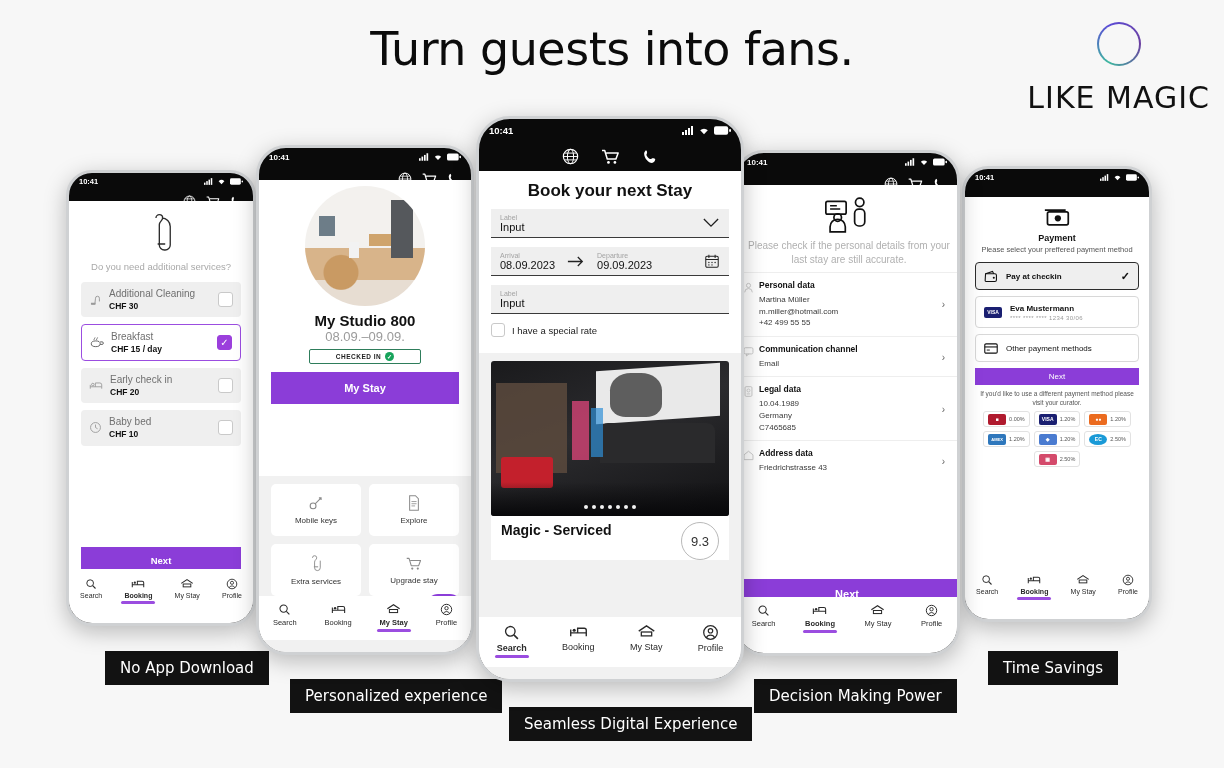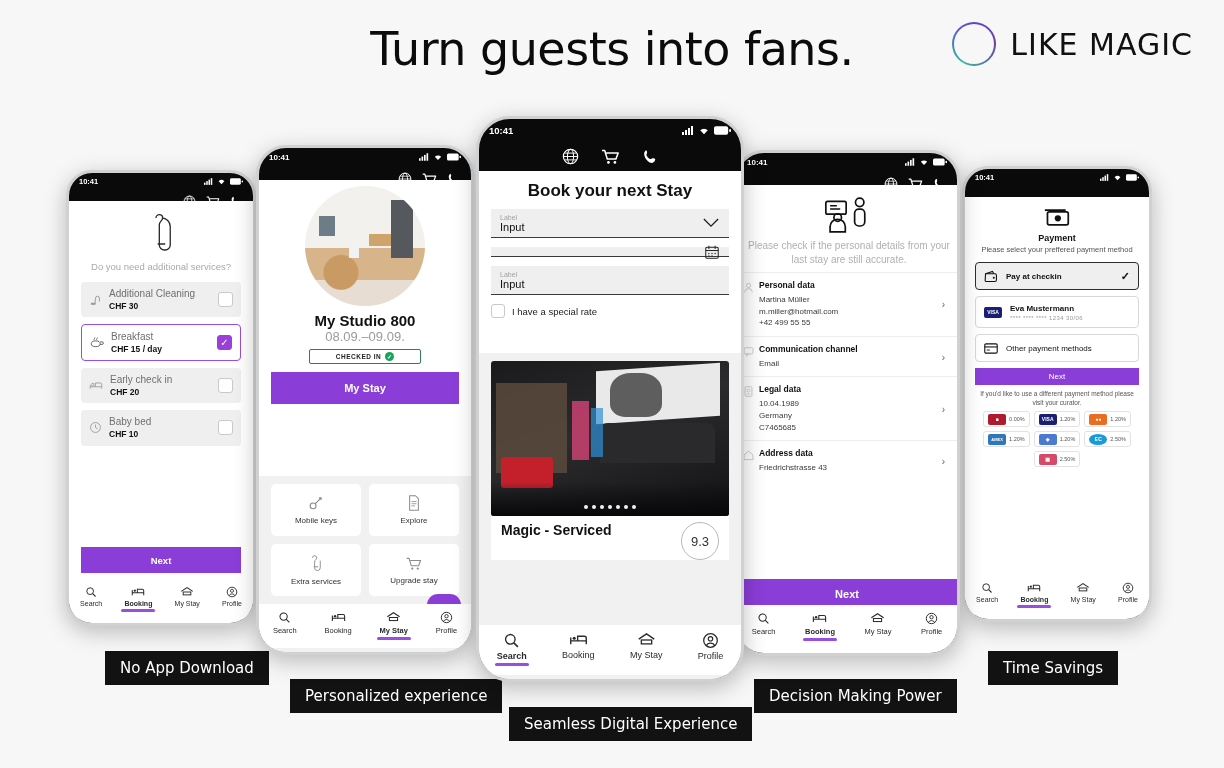--- a/index.html
+++ b/index.html
@@ -14,22 +14,22 @@
 
   
   .headline{
     position:absolute; left:0; top:22px; width:1224px;
     text-align:center;
     font-size:46px; font-weight:400; letter-spacing:-0.5px;
     color:#0b0b0b;
     font-family:"DejaVu Sans", sans-serif;
   }
   .brand{
-    position:absolute; right:31px; top:22px;
-    display:flex; align-items:center; gap:14px;
+    position:absolute; right:14px; top:22px;
+    display:flex; align-items:center; gap:14px;flex-direction:column;
   }
   .brand-circle{ width:44px; height:44px; border-radius:50%;
      background: conic-gradient(from 210deg,#3fb8a0,#5a4bd6,#6b3fa0,#3fb8a0);
      position:relative; }
   .brand-circle::after{ content:""; position:absolute; inset:2px; border-radius:50%; background:#F7F7F7; }
   .brand-text{ font-size:30px; letter-spacing:1px; font-weight:400; color:#111;
      font-family:"DejaVu Sans", sans-serif; }
 
   
   .phone{
@@ -45,21 +45,21 @@
     color:#fff; display:flex; align-items:center;
     padding:0 10px; font-weight:700;
   }
   .sb-time{ flex:0 0 auto; }
   .sb-right{ margin-left:auto; display:flex; gap:4px; align-items:center; }
   .appbar{ position:absolute; left:0; right:0; color:#fff;
     display:flex; align-items:center; padding:0 10px; gap:10px; }
   .appbar .spacer{ flex:1; }
 
   .tabbar{
-    position:absolute; left:0; right:0; bottom:4px;
+    position:absolute; left:0; right:0; bottom:12px;
     background:#fff; display:flex; align-items:center;
     justify-content:space-around; border-top:0px solid #eee;
   }
   .tab{ display:flex; flex-direction:column; align-items:center; gap:2px;
         color:#2a2a2a; position:relative; }
   .tab .tlabel{ white-space:nowrap; }
   .tab.active .tlabel{ font-weight:700; }
   .tab.active::after{ content:""; position:absolute; bottom:-5px; left:50%;
      transform:translateX(-50%); width:34px; height:3px; background:#9b4de0; border-radius:2px; }
 
@@ -469,20 +469,33 @@
 
     <div class="field">
       <div class="flabel">Label</div>
       <div class="fvalue">Input</div>
       <svg class="chev" width="16" height="10" viewBox="0 0 18 11">
           <path d="M1 1 9 9 17 1" fill="none" stroke="#222" stroke-width="1.5"></path>
         </svg>
     </div>
 
     <div class="field">
+      <div class="frow">
+        <div>
+          <div class="flabel">Arrival</div>
+          <div class="fvalue">08.09.2023</div>
+        </div>
+        <svg width="18" height="11" viewBox="0 0 20 12" style="margin:0 4px;">
+            <path d="M1 6h16M12 1l5 5-5 5" fill="none" stroke="#222" stroke-width="1.4"></path>
+          </svg>
+        <div>
+          <div class="flabel">Departure</div>
+          <div class="fvalue">09.09.2023</div>
+        </div>
+      </div>
       <svg class="chev" width="14" height="14" viewBox="0 0 18 18">
           <rect x="1" y="3" width="16" height="14" rx="1.6" fill="none" stroke="#222" stroke-width="1.3"></rect>
           <path d="M1 7h16M5 1v4M13 1v4" stroke="#222" stroke-width="1.3"></path>
           <circle cx="5" cy="11" r=".9" fill="#222"></circle>
           <circle cx="9" cy="11" r=".9" fill="#222"></circle>
           <circle cx="13" cy="11" r=".9" fill="#222"></circle>
           <circle cx="5" cy="14" r=".9" fill="#222"></circle>
           <circle cx="9" cy="14" r=".9" fill="#222"></circle>
         </svg>
     </div>

